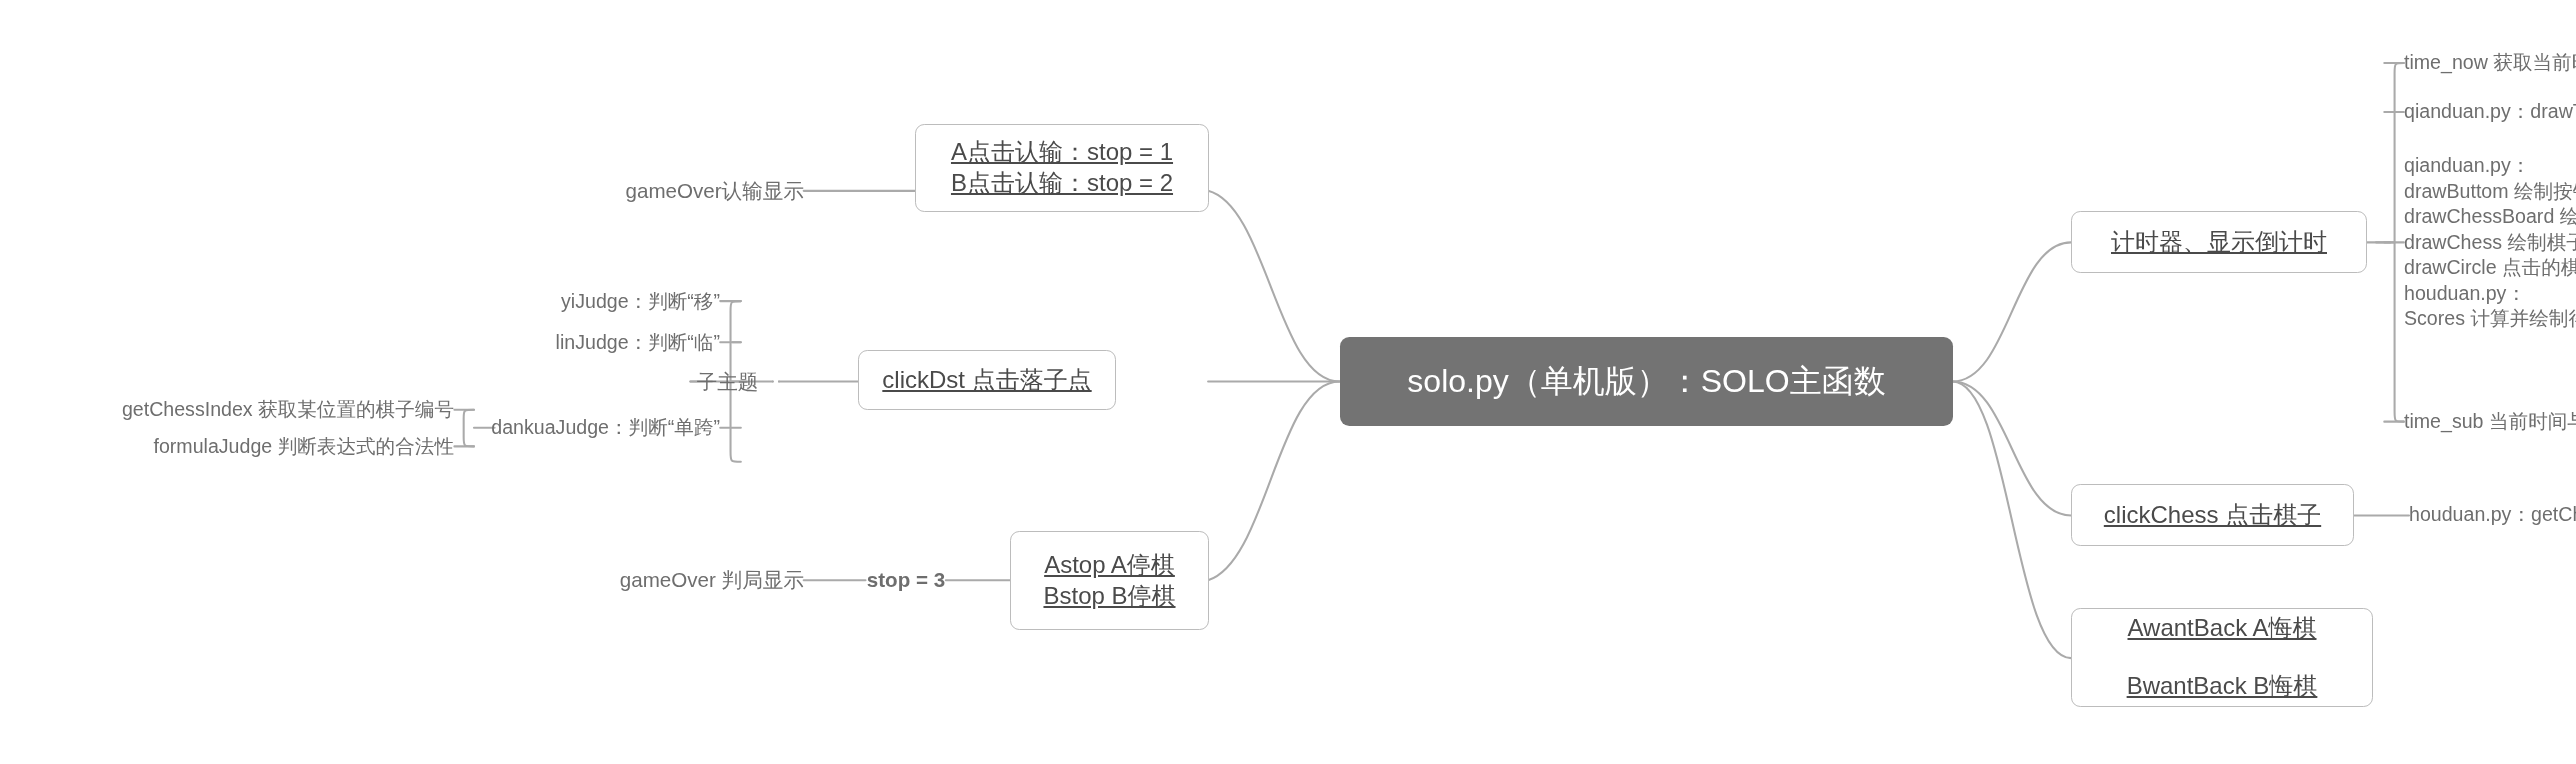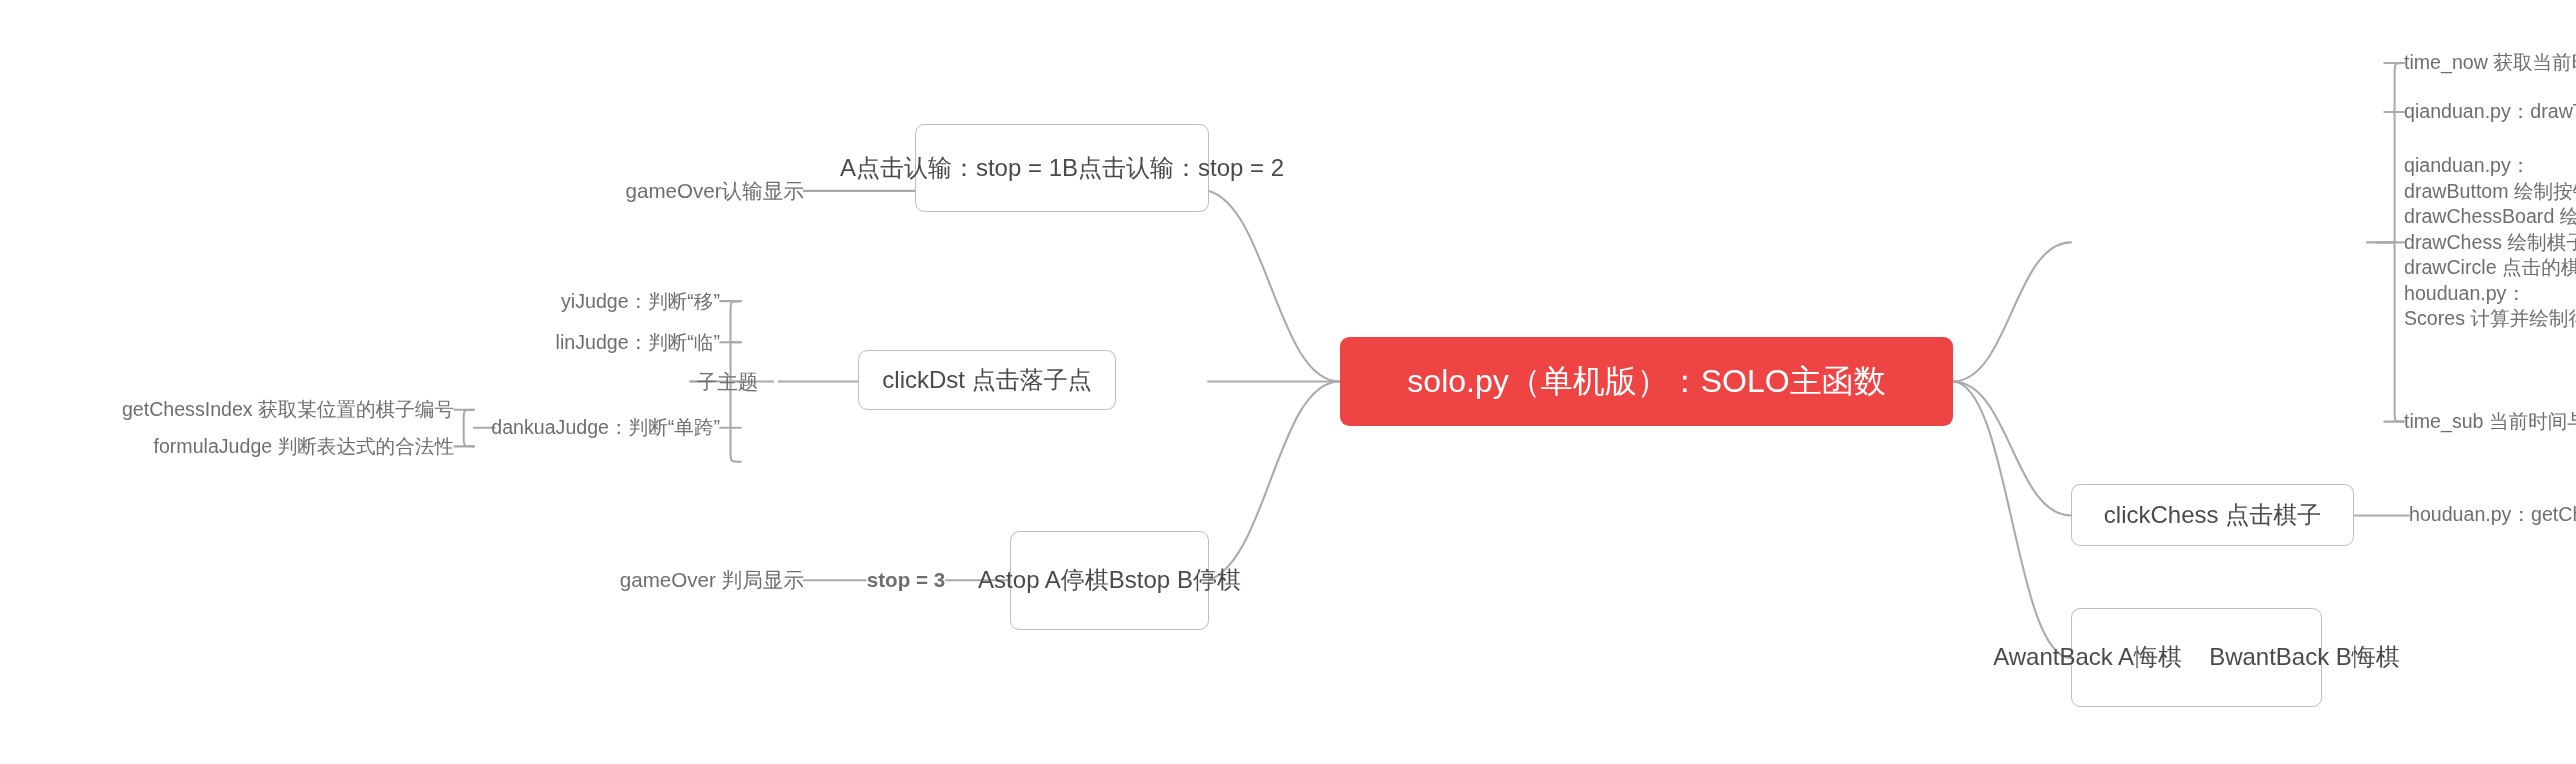--- a/index.html
+++ b/index.html
@@ -7,42 +7,43 @@
     width:2850px;height:765px;position:relative;overflow:hidden;
     font-family:"Liberation Sans","DejaVu Sans",sans-serif;
     -webkit-font-smoothing:antialiased;
   }
   #canvas{position:absolute;inset:0;width:2850px;height:765px;}
   #links{position:absolute;left:0;top:0;width:2850px;height:765px;pointer-events:none;}
   .node{position:absolute;box-sizing:border-box;}
 
   
   .root{
-    background:#ef4444;
+    background:#737373;
     border-radius:9.3px;
     color:#ffffff;
     display:flex;align-items:center;justify-content:center;
     font-size:32px;
     letter-spacing:0px;
     white-space:nowrap;
     padding:0 17.5px;
   }
 
   
   .boxed{
     background:#ffffff;
     border:1.5px solid #bcbcbc;
     border-radius:9.3px;
     color:#4a4a4a;
-    display:flex;
+    display:flex;flex-direction:column;
     align-items:center;justify-content:center;
     font-size:24px;
     line-height:1.28;
     white-space:nowrap;
     padding:0 15.5px;
+    text-decoration:underline;
   }
   .boxed .line{display:block;}
 
   
   .plain{
     color:#6e6e6e;
     font-size:19.6px;
     line-height:1.30;
     white-space:nowrap;
     display:flex;flex-direction:column;
@@ -155,20 +156,23 @@
   </div>
 
   <div class="node plain l plain-md" style="left:866px;top:567px;width:80px;height:26px;font-weight:bold;">
     <span class="line" style="width:100%;text-align:center;">stop = 3</span>
   </div>
 
   <div class="node plain l plain-md" style="left:613px;top:567px;width:191px;height:26px;">
     <span class="line">gameOver 判局显示</span>
   </div>
 
+  <div class="node boxed" style="left:2071px;top:211px;width:296px;height:62px;">
+    <span class="line">计时器、显示倒计时</span>
+  </div>
 
   <div class="node plain r" style="left:2404px;top:51px;width:361px;height:24px;">
     <span class="line">time_now 获取当前时间</span>
   </div>
 
   <div class="node plain r" style="left:2404px;top:100px;width:361px;height:24px;">
     <span class="line">qianduan.py：drawTime</span>
   </div>
 
   <div class="node plain r" style="left:2404px;top:156px;width:412px;height:173px;">
@@ -186,19 +190,19 @@
   </div>
 
   <div class="node boxed" style="left:2071px;top:484px;width:283px;height:62px;">
     <span class="line">clickChess 点击棋子</span>
   </div>
 
   <div class="node plain r" style="left:2409px;top:503px;width:443px;height:24px;">
     <span class="line">houduan.py：getChessPos 获取点击坐标</span>
   </div>
 
-  <div class="node boxed" style="left:2071px;top:608px;width:251px;height:99px;gap:27px;">
+  <div class="node boxed" style="left:2071px;top:608px;width:302px;height:99px;gap:27px;">
     <span class="line">AwantBack A悔棋</span>
     <span class="line">BwantBack B悔棋</span>
   </div>
 
 </div>
 
 
 </body></html>

